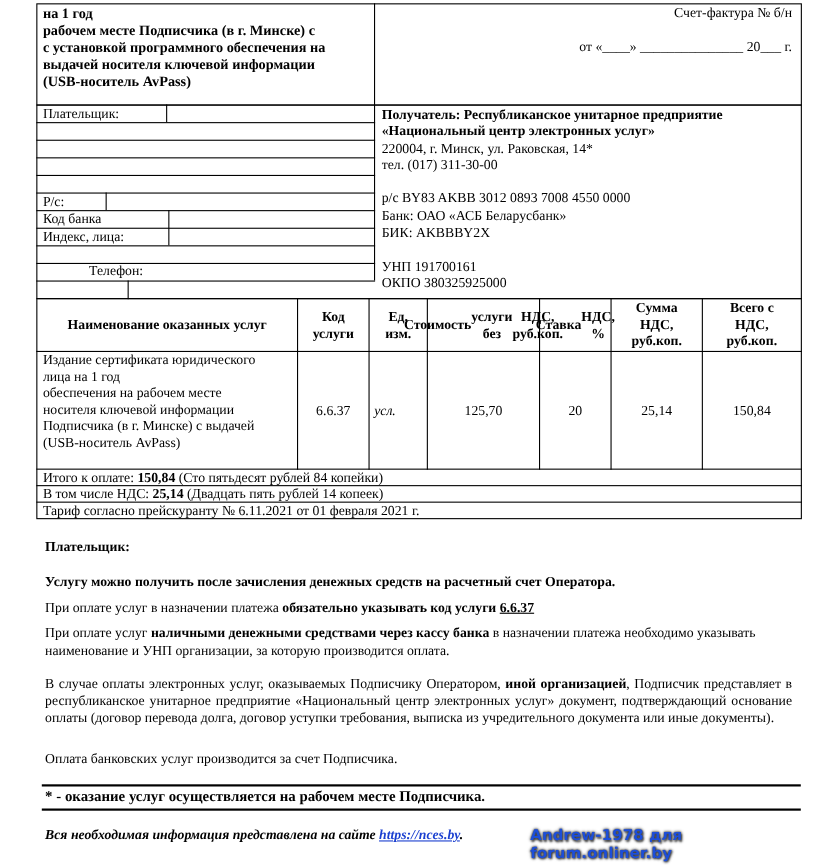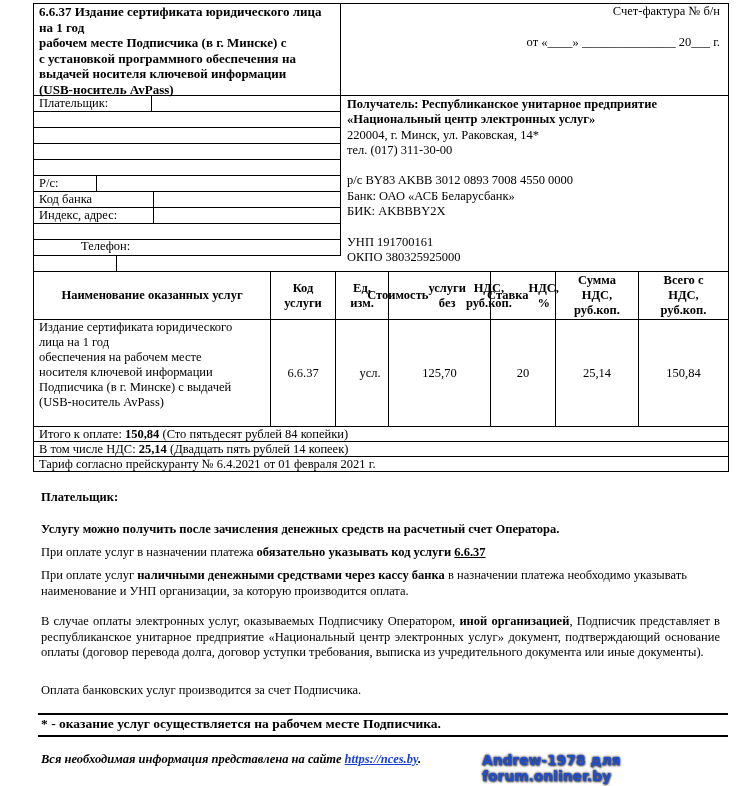--- a/index.html
+++ b/index.html
@@ -24,21 +24,20 @@
         text-shadow:0 0 2px #333, 0 0 3px #555, 1px 1px 2px #444; }
   .italic { font-style:italic; }
 </style>
 </head>
 <body>
 
 <div class="box" style="left:33px;top:3px;width:696px;height:93px;"></div>
 <div class="vline" style="left:340px;top:3px;height:252px;"></div>
 
 <div class="txt title">
-  <div>6.6.37 Издание сертификата юридического лица</div>
   <div>на 1 год</div>
   <div>рабочем месте Подписчика (в г. Минске) с</div>
   <div>с установкой программного обеспечения на</div>
   <div>выдачей носителя ключевой информации</div>
   <div>(USB-носитель AvPass)</div>
 </div>
 
 <div class="txt" style="right:25px;top:4px;">Счет-фактура № б/н</div>
 <div class="txt" style="right:25px;top:35px;">от «____» _______________ 20___ г.</div>
 
@@ -63,21 +62,21 @@
 <div class="txt" style="left:39px;top:96px;">Плательщик:</div>
 <div class="abs" style="left:152px;top:96px;width:188px;height:15px;"></div>
 <div class="abs" style="left:34px;top:112px;width:306px;height:15px;"></div>
 <div class="abs" style="left:34px;top:128px;width:306px;height:15px;"></div>
 <div class="abs" style="left:34px;top:144px;width:306px;height:15px;"></div>
 <div class="abs" style="left:34px;top:160px;width:306px;height:15px;"></div>
 <div class="txt" style="left:39px;top:176px;">Р/с:</div>
 <div class="abs" style="left:97px;top:176px;width:243px;height:15px;"></div>
 <div class="txt" style="left:39px;top:192px;">Код банка</div>
 <div class="abs" style="left:154px;top:192px;width:186px;height:15px;"></div>
-<div class="txt" style="left:39px;top:208px;">Индекс, адрес:</div>
+<div class="txt" style="left:39px;top:208px;">Индекс, лица:</div>
 <div class="abs" style="left:154px;top:208px;width:186px;height:15px;"></div>
 <div class="abs" style="left:34px;top:224px;width:306px;height:15px;"></div>
 <div class="abs" style="left:34px;top:240px;width:306px;height:15px;"></div>
 <div class="txt" style="left:39px;top:239px;margin-left:42px;">Телефон:</div>
 <div class="abs" style="left:117px;top:256px;width:223px;height:15px;"></div>
 
 <div class="txt recv">
   <div class="b">Получатель: Республиканское унитарное предприятие</div>
   <div class="b">«Национальный центр электронных услуг»</div>
   <div>220004, г. Минск, ул. Раковская, 14*</div>
@@ -137,33 +136,33 @@
 
 <div class="txt" style="left:39px;top:320px;">
   <div>Издание сертификата юридического</div>
   <div>лица на 1 год</div>
   <div>обеспечения на рабочем месте</div>
   <div>носителя ключевой информации</div>
   <div>Подписчика (в г. Минске) с выдачей</div>
   <div>(USB-носитель AvPass)</div>
 </div>
 <div class="td" style="left:271px;top:320px;width:64px;height:106px;">6.6.37</div>
-<div class="td" style="left:344px;top:320px;width:52px;height:106px;">усл.</div>
+<div class="td" style="left:324px;top:320px;width:52px;height:106px;font-style:italic;">усл.</div>
 <div class="td" style="left:389px;top:320px;width:101px;height:106px;">125,70</div>
 <div class="td" style="left:491px;top:320px;width:64px;height:106px;">20</div>
 <div class="td" style="left:556px;top:320px;width:82px;height:106px;">25,14</div>
 <div class="td" style="left:639px;top:320px;width:89px;height:106px;">150,84</div>
 
 <div class="txt" style="left:39px;top:427px;">
   <span>Итого к оплате: </span><span class="b">150,84</span><span> (Сто пятьдесят рублей 84 копейки)</span>
 </div>
 <div class="txt" style="left:39px;top:442px;">
   <span>В том числе НДС: </span><span class="b">25,14</span><span> (Двадцать пять рублей 14 копеек)</span>
 </div>
-<div class="txt" style="left:39px;top:457px;">Тариф согласно прейскуранту № 6.4.2021 от 01 февраля 2021 г.</div>
+<div class="txt" style="left:39px;top:457px;">Тариф согласно прейскуранту № 6.11.2021 от 01 февраля 2021 г.</div>
 
 <div class="note b" style="top:490px;">Плательщик:</div>
 <div class="note b" style="top:522px;">Услугу можно получить после зачисления денежных средств на расчетный счет Оператора.</div>
 <div class="note" style="top:545px;">
   <span>При оплате услуг в назначении платежа </span><span class="b">обязательно указывать код услуги </span><span class="b u">6.6.37</span>
 </div>
 <div class="note" style="top:568px;width:680px;">
   <span>При оплате услуг </span><span class="b">наличными денежными средствами через кассу банка</span><span> в назначении платежа необходимо указывать наименование и УНП организации, за которую производится оплата.</span>
 </div>
 <div class="note just" style="top:614px;">

